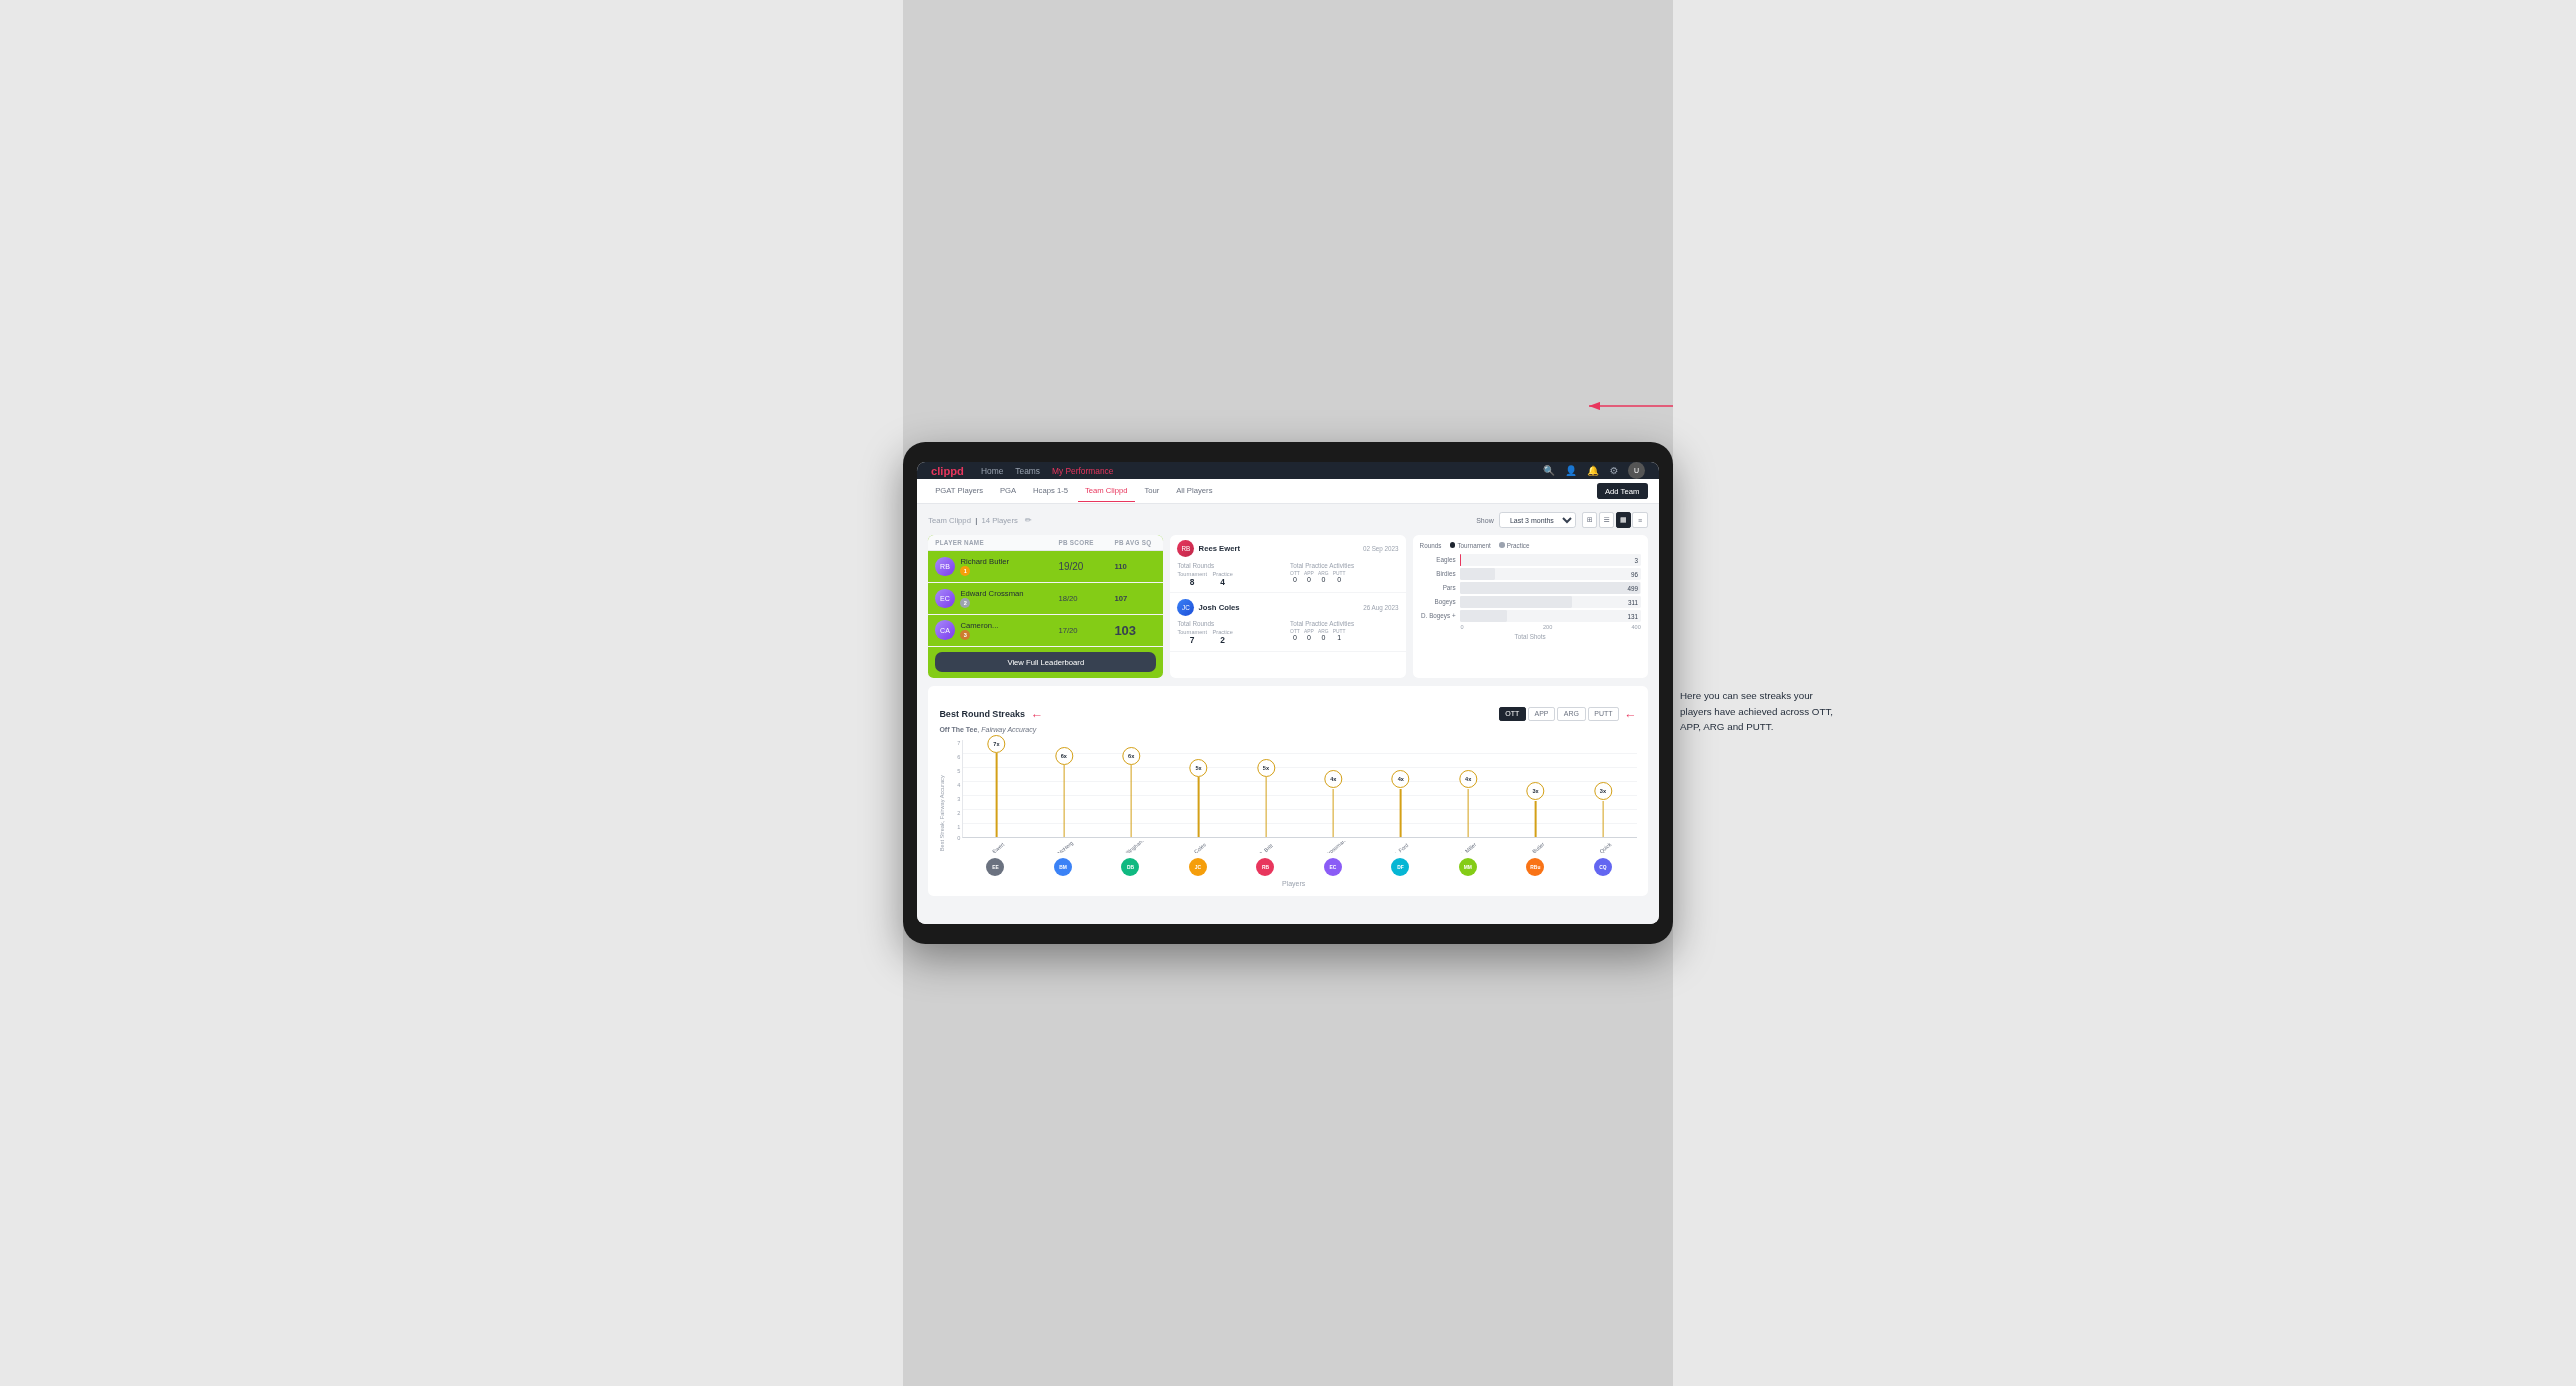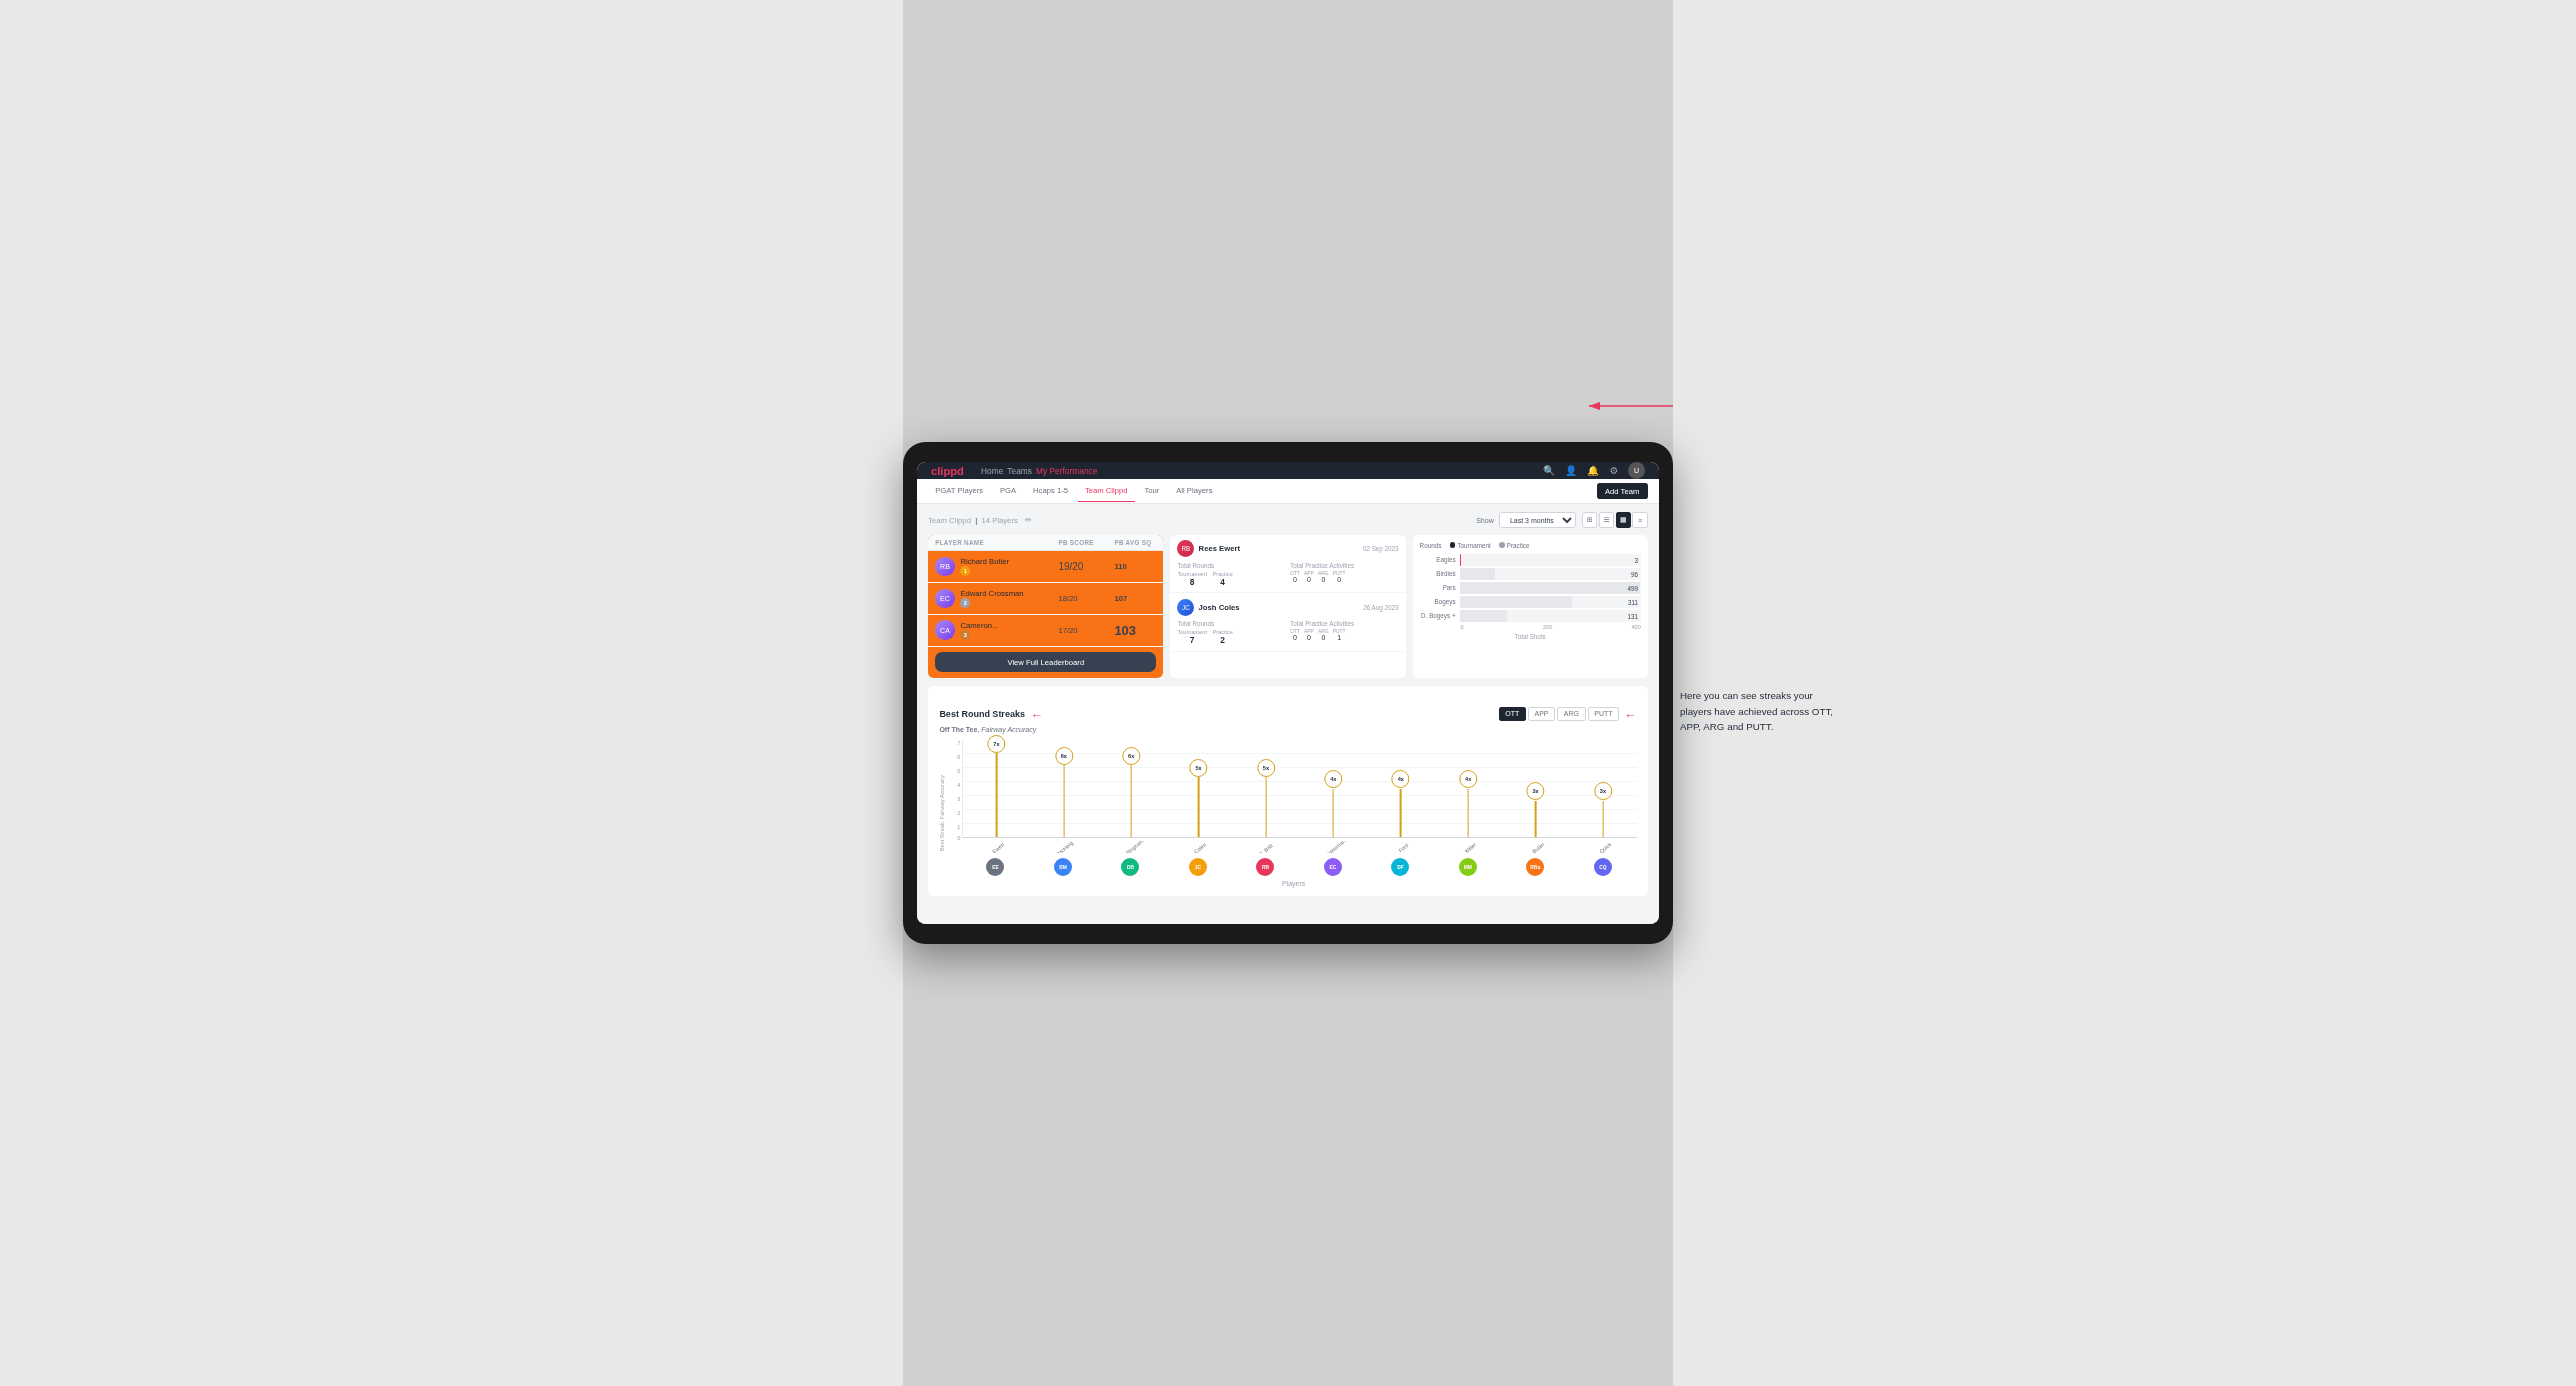--- a/index.html
+++ b/index.html
@@ -36,21 +36,21 @@
       height: 17px;
     }
     .logo {
       color: #e8365d;
       font-weight: 700;
       font-size: 11.2px;
       margin-right: 17px;
     }
     .nav-links {
       display: flex;
-      gap: 4px;
+      gap: 12px;
       flex: 1;
       align-items: center;
     }
     .nav-link {
       color: #9aa3b0;
       font-size: 8.4px;
       text-decoration: none;
       padding: 2.8px 0;
       cursor: pointer;
     }
@@ -188,21 +188,21 @@
     
     .content-grid {
       display: grid;
       grid-template-columns: 1fr 1fr 1fr;
       gap: 7px;
       margin-bottom: 8.4px;
     }
 
     
     .leaderboard-panel {
-      background: #f97316;
+      background: #84cc16;
       border-radius: 5.6px;
       overflow: hidden;
     }
     .leaderboard-header {
       display: grid;
       grid-template-columns: 1fr 56px 42px;
       padding: 4.2px 7px;
       background: #f9fafb;
       border-bottom: 0.7px solid #e5e7eb;
     }

